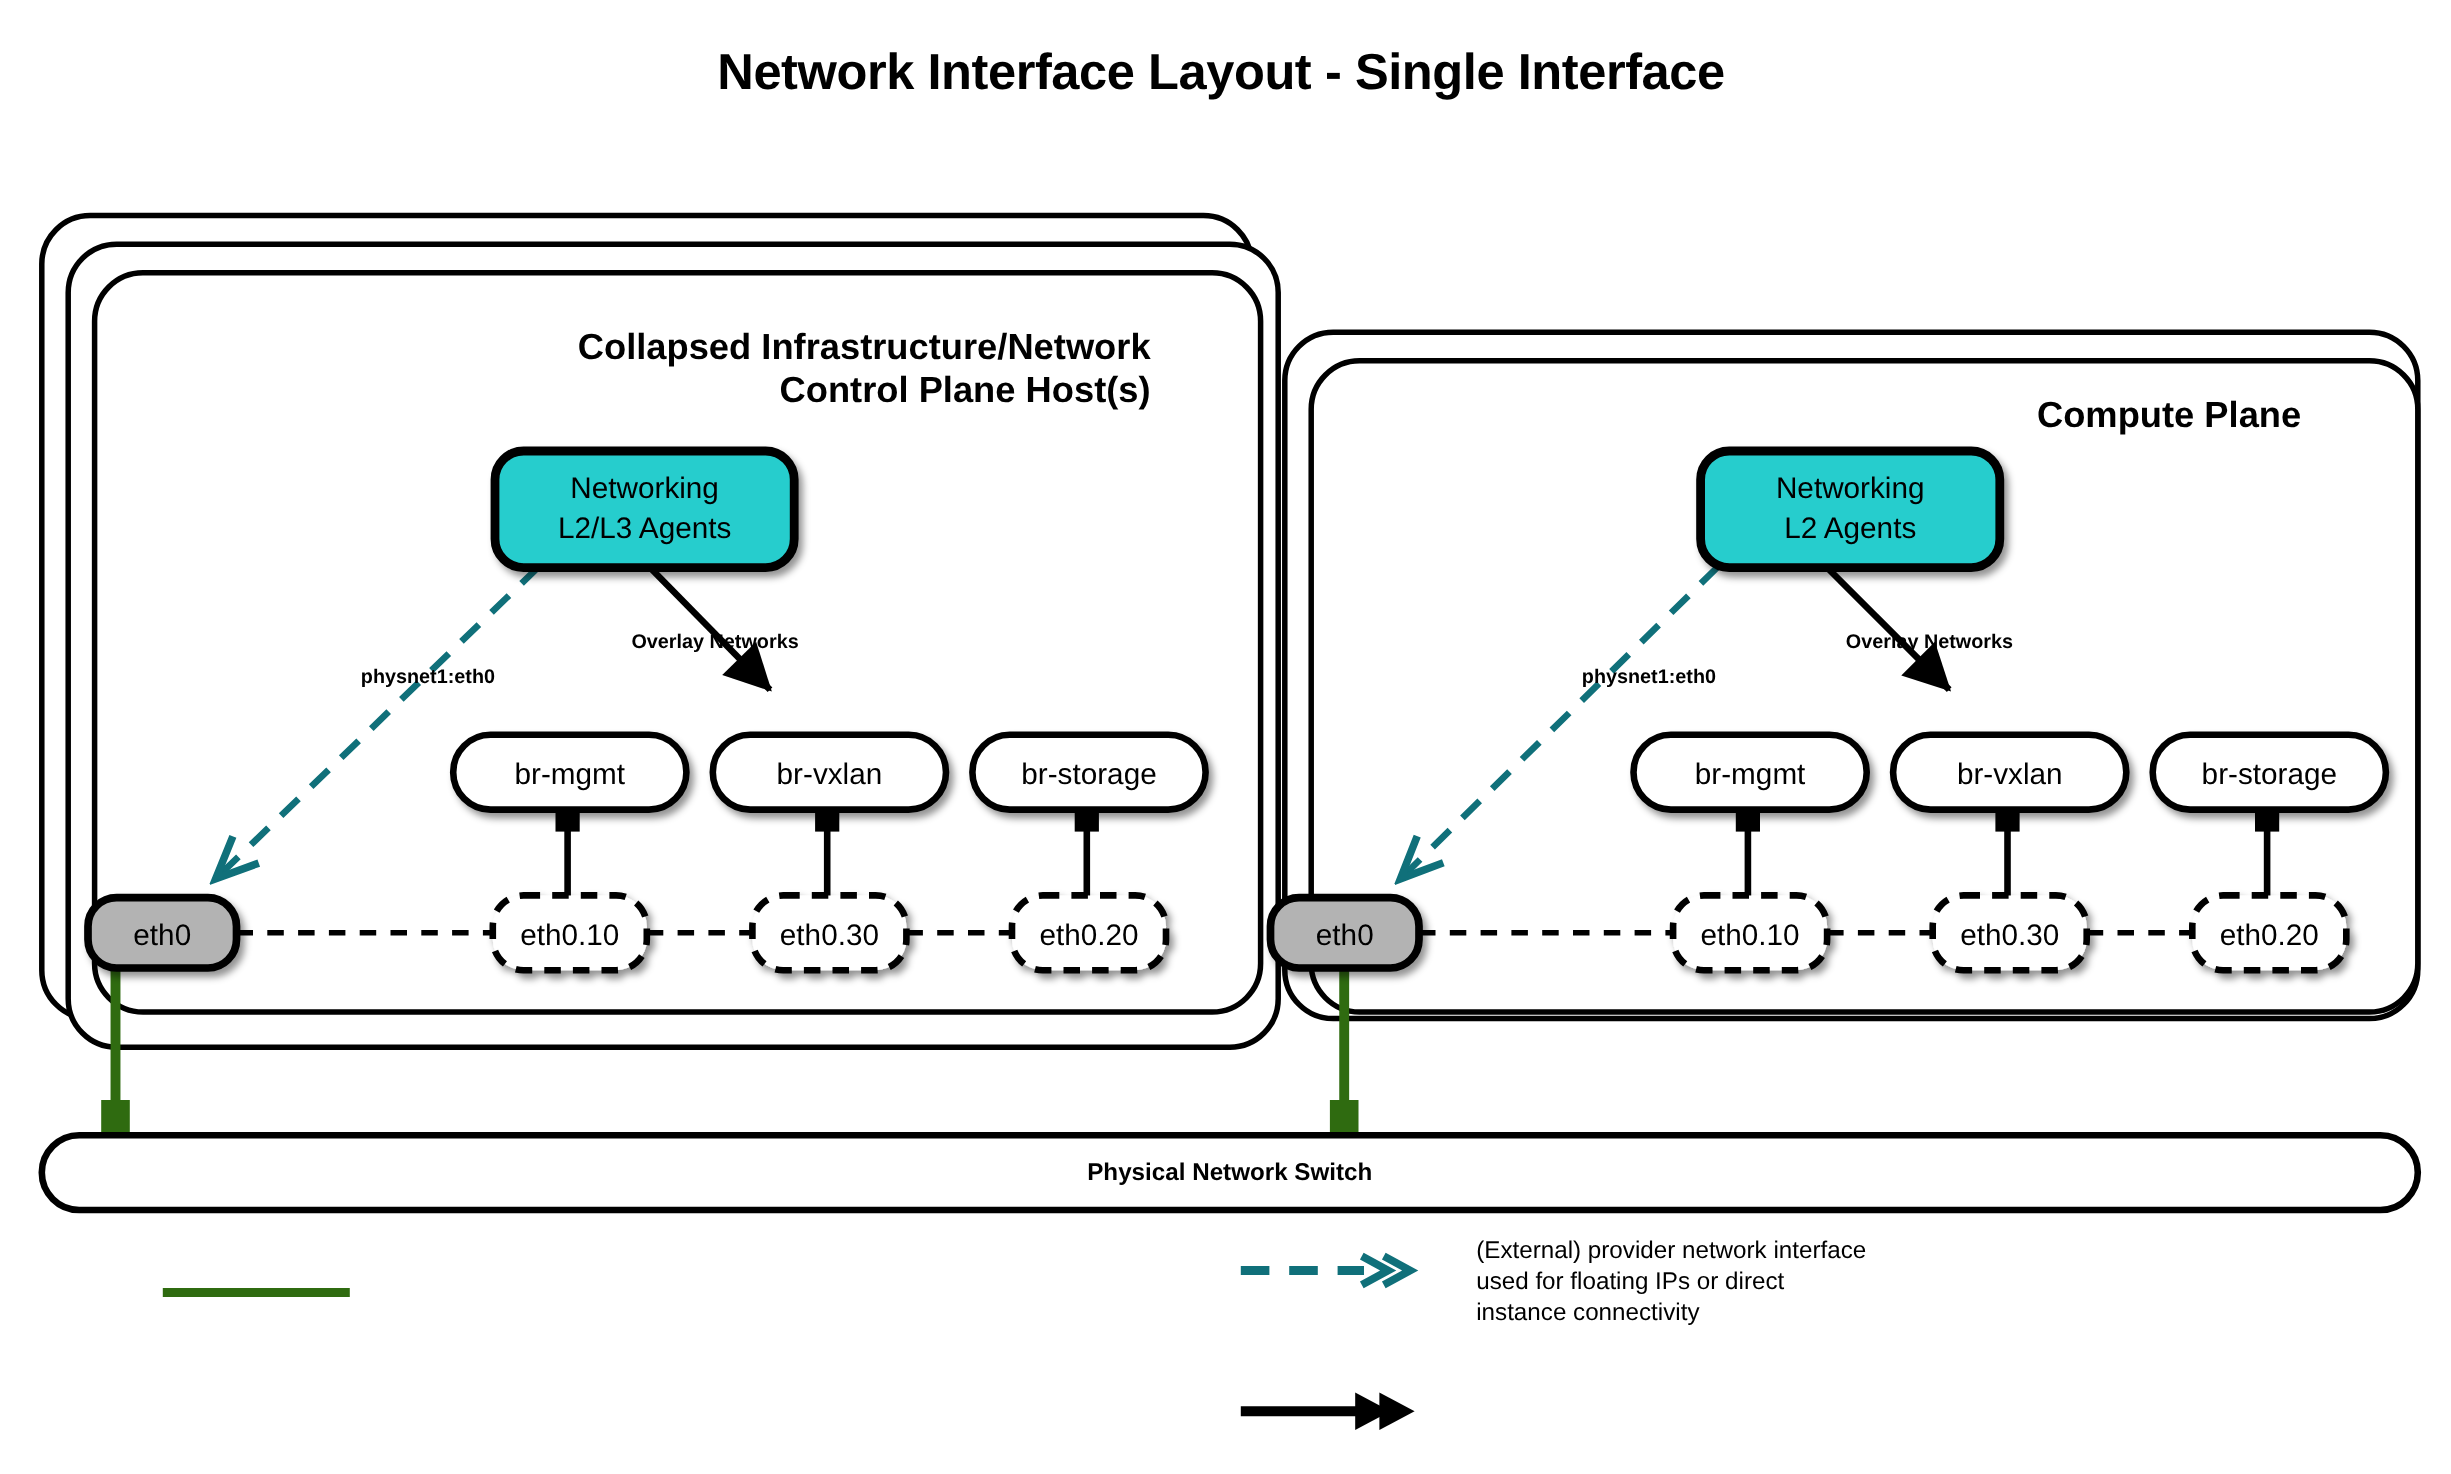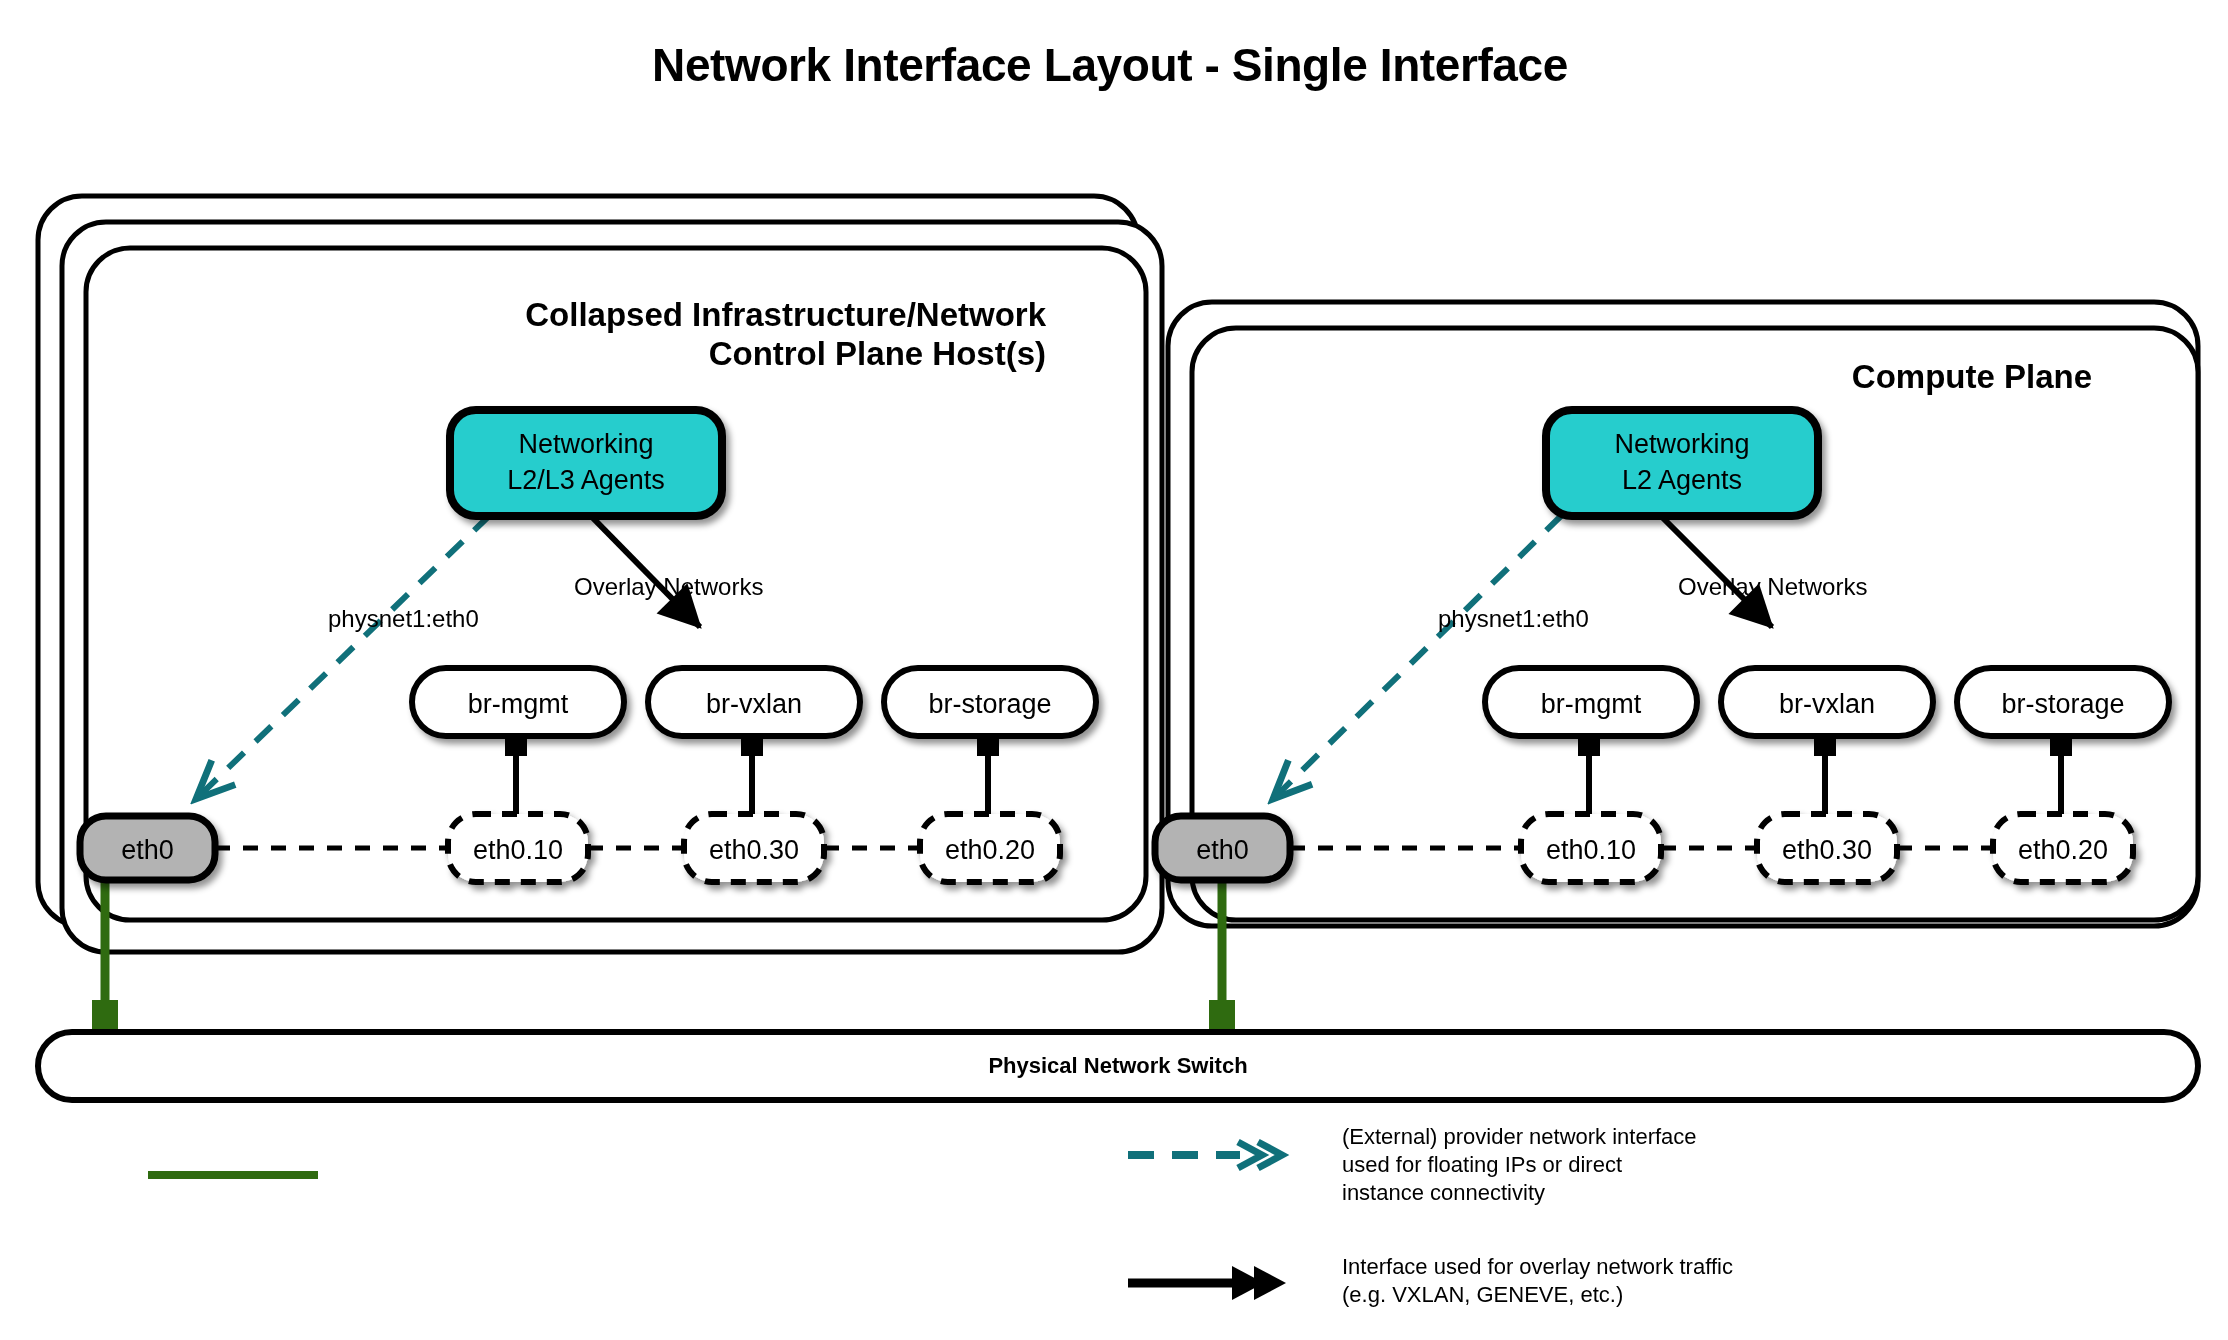--- a/index.html
+++ b/index.html
@@ -10,21 +10,21 @@
   .lbl{position:absolute;white-space:pre;line-height:1.18;}
 
   .diagram-title{
     left:0;top:38px;width:2220px;text-align:center;
     font-size:46px;font-weight:bold;letter-spacing:-.4px;
   }
   .host-title{
     font-size:33px;font-weight:bold;text-align:right;white-space:pre-line;
   }
   .node-text{font-size:27px;text-align:center;white-space:pre-line;line-height:1.32;}
-  .edge-label{font-size:24px;}
+  .edge-label{font-size:18px;font-weight:bold;}
   .switch-label{font-size:22px;font-weight:bold;text-align:center;}
   .legend-text{font-size:22px;line-height:1.28;white-space:pre-line;}
 </style>
 </head>
 <body>
 
 <div id="stage">
 
   <svg id="vec" viewBox="0 0 2228 1340">
     <defs>
@@ -189,16 +189,14 @@
   <div class="lbl node-text" style="left:1757px;top:833px;width:140px;">eth0.30</div>
   <div class="lbl node-text" style="left:1993px;top:833px;width:140px;">eth0.20</div>
 
   <div class="lbl switch-label" style="left:38px;top:1053px;width:2160px;">Physical Network Switch</div>
 
 
   <div class="lbl legend-text" style="left:1342px;top:1123px;">(External) provider network interface
 used for floating IPs or direct
 instance connectivity</div>
 
-  <div class="lbl legend-text" style="left:1342px;top:1253px;">Interface used for overlay network traffic
-(e.g. VXLAN, GENEVE, etc.)</div>
 
 </div>
 
 </body></html>

